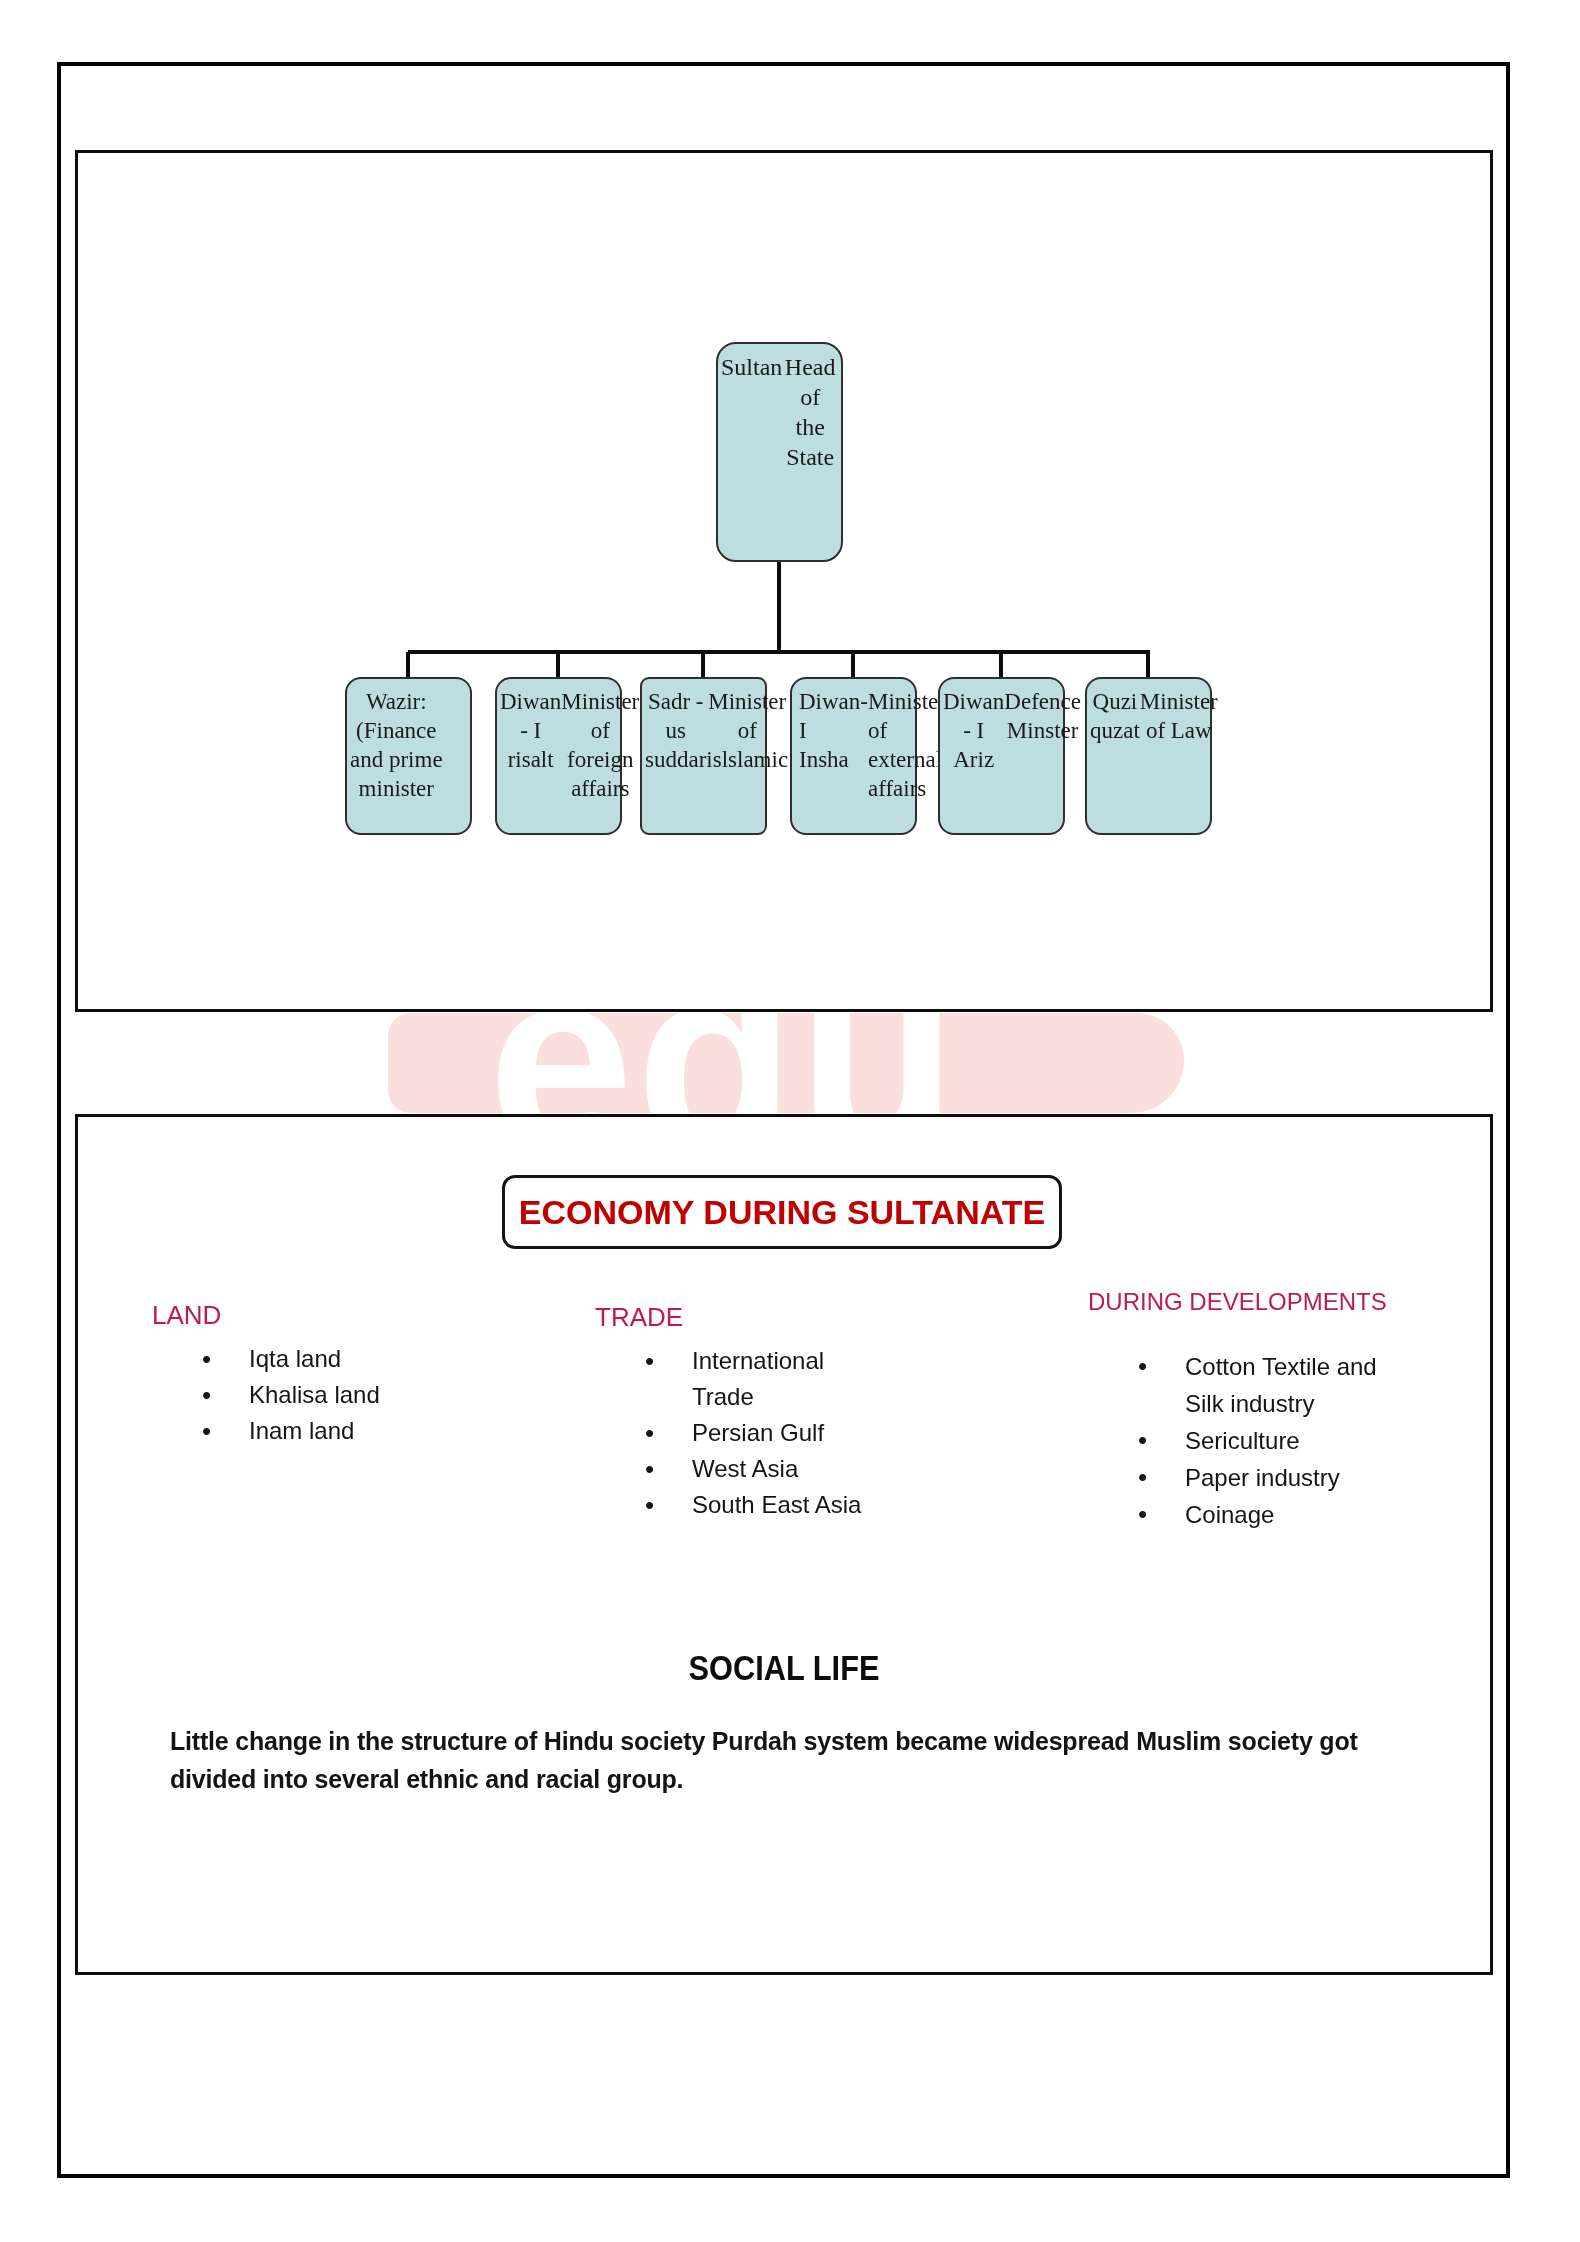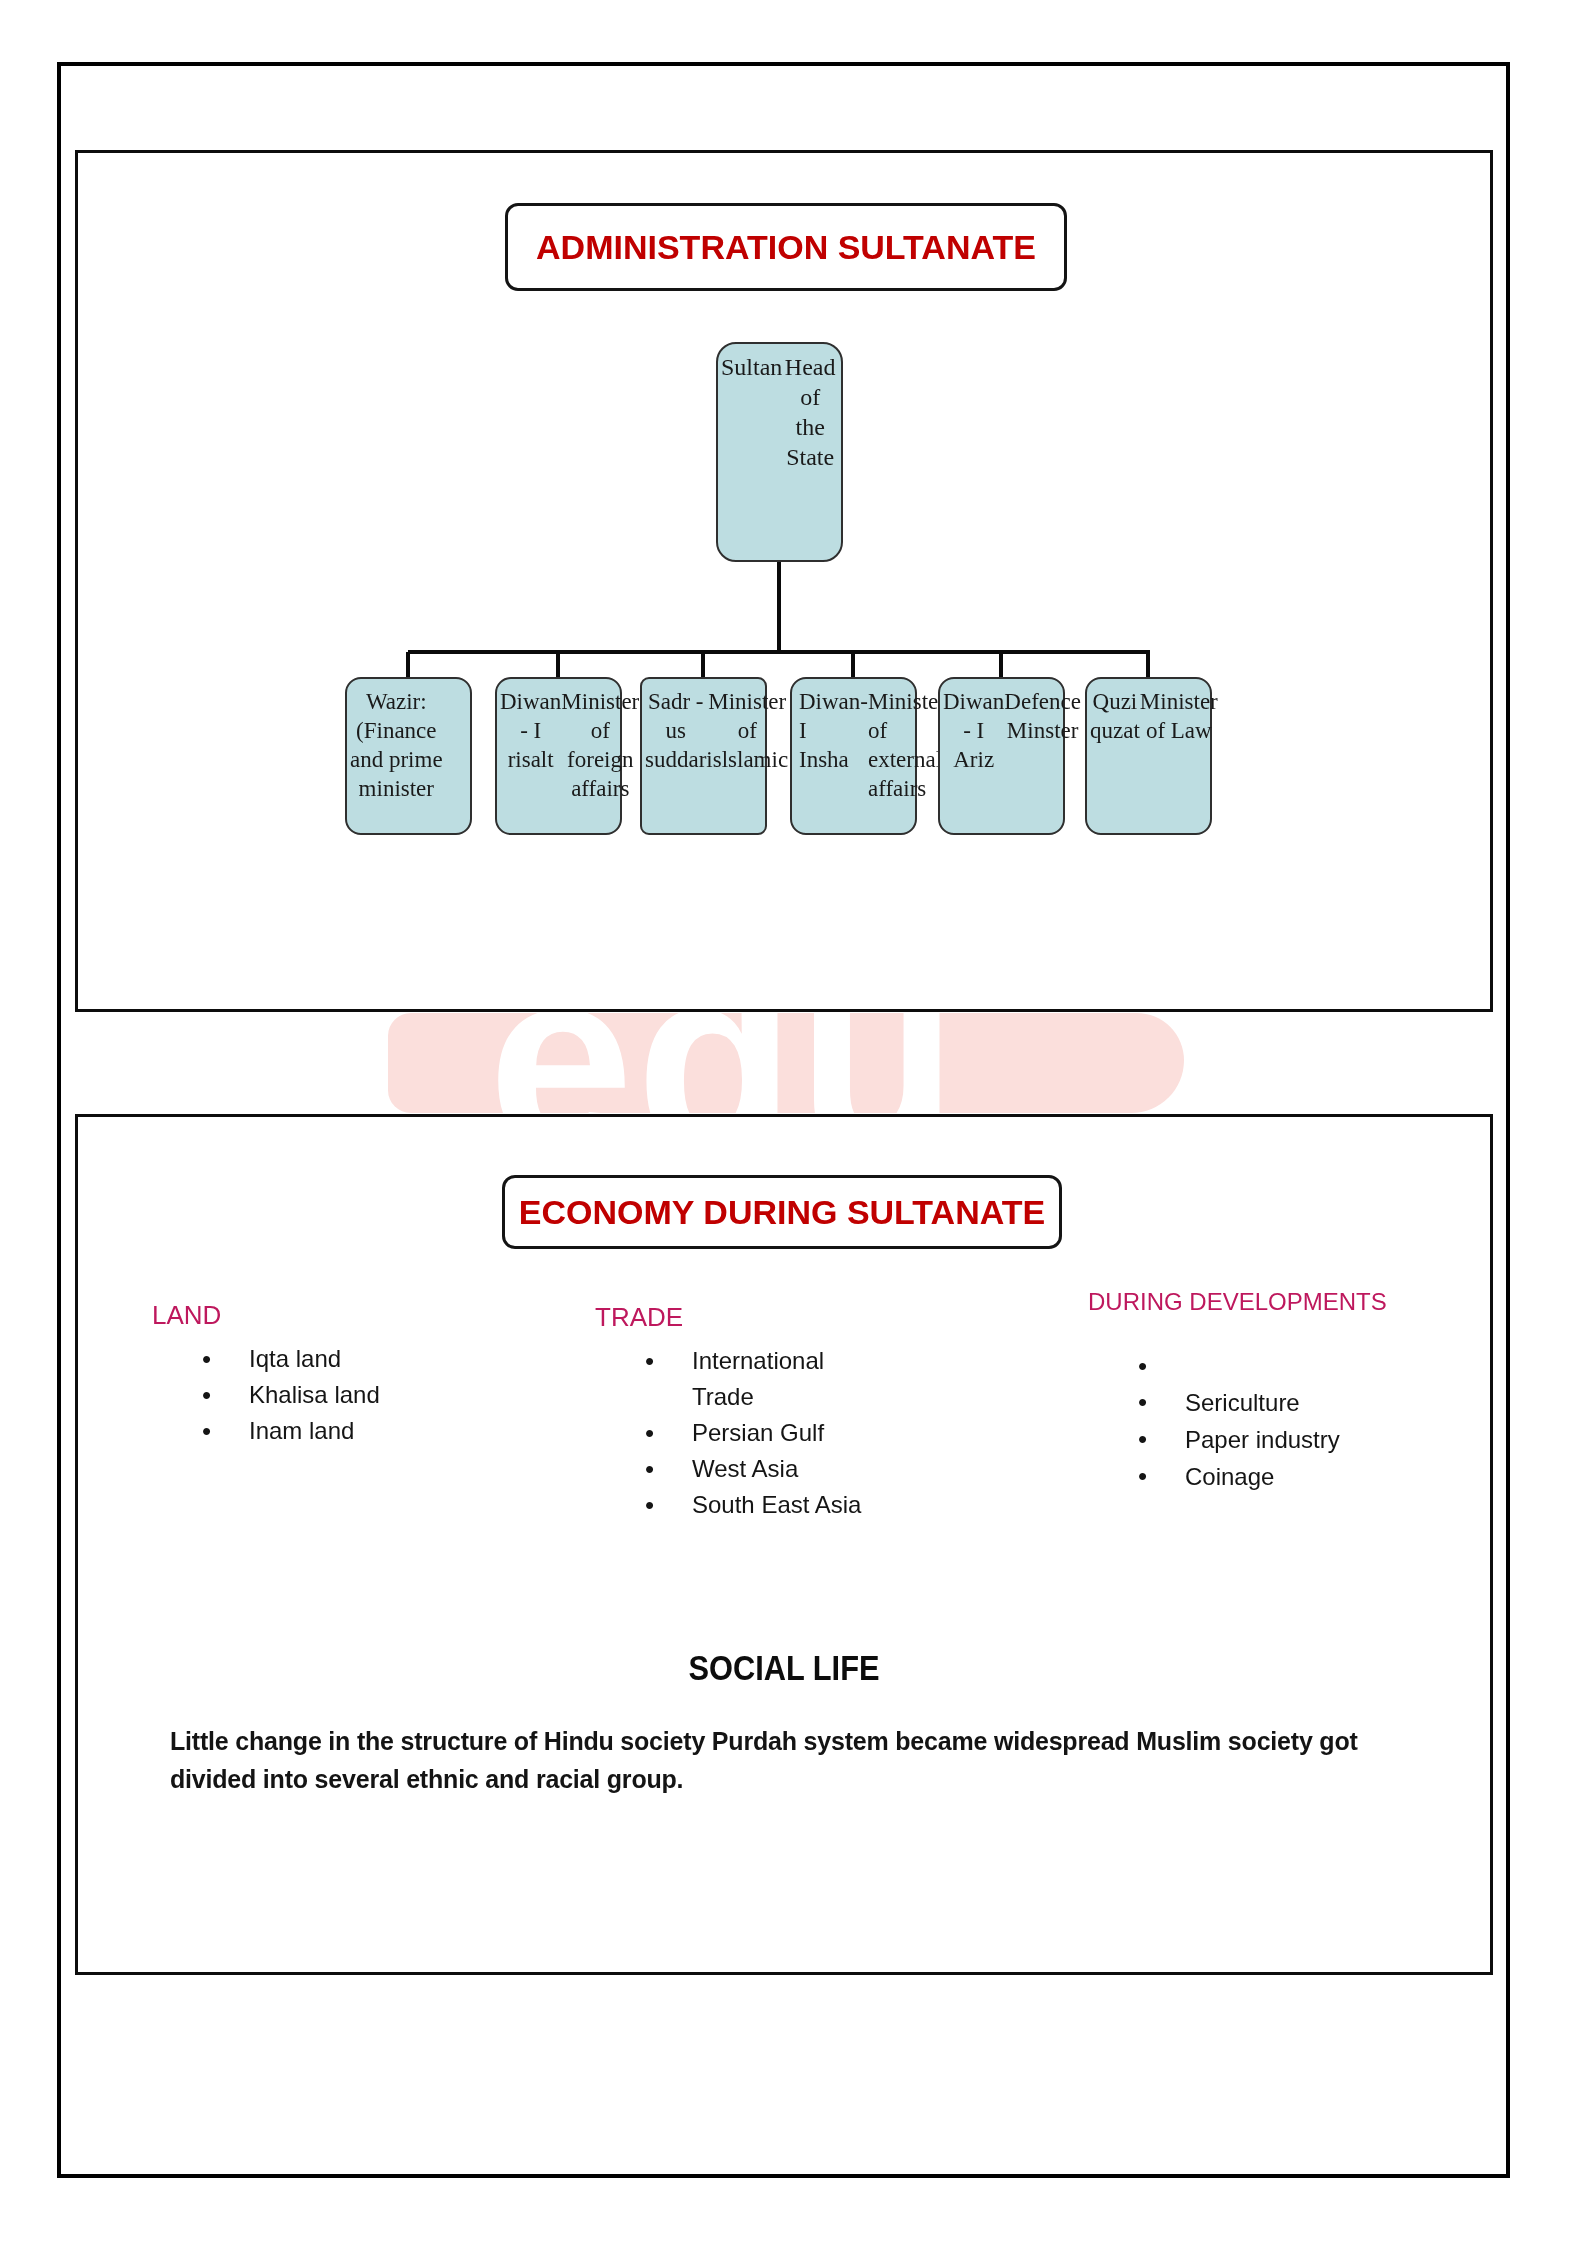--- a/index.html
+++ b/index.html
@@ -165,23 +165,20 @@
 <div id="page">
 
   <div class="abs watermark">
     <span class="watermark-text">edu</span>
   </div>
 
   <div class="abs outer-frame"></div>
 
   <div class="abs section-box section-admin"></div>
 
-  <div class="abs title-box title-box-1">
-    <span class="title-text">ADMINISTRATION SULTANATE</span>
-  </div>
 
   <div class="abs connector conn-main-v"></div>
   <div class="abs connector conn-h"></div>
   <div class="abs connector conn-stub stub-1"></div>
   <div class="abs connector conn-stub stub-2"></div>
   <div class="abs connector conn-stub stub-3"></div>
   <div class="abs connector conn-stub stub-4"></div>
   <div class="abs connector conn-stub stub-5"></div>
   <div class="abs connector conn-stub stub-6"></div>
 
@@ -278,20 +275,22 @@
           <span class="pre">South East Asia</span>
         </li>
     </ul>
   </div>
 
   <div class="abs econ-group group-major major">
     <div class="econ-heading small">DURING DEVELOPMENTS</div>
     <ul class="econ-list">
       <li>
           <span class="bullet-dot">•</span>
+          <span class="pre">Cotton Textile and
+Silk industry</span>
         </li>
       <li>
           <span class="bullet-dot">•</span>
           <span class="pre">Sericulture</span>
         </li>
       <li>
           <span class="bullet-dot">•</span>
           <span class="pre">Paper industry</span>
         </li>
       <li>

